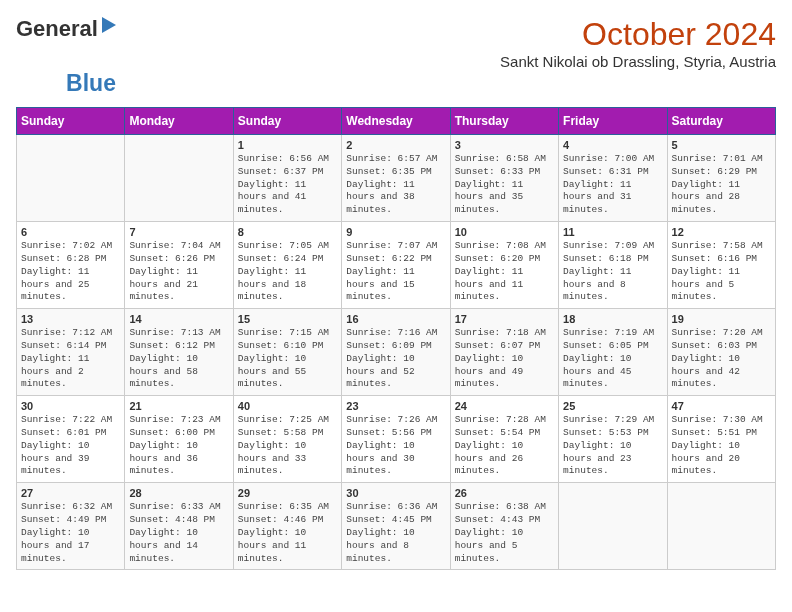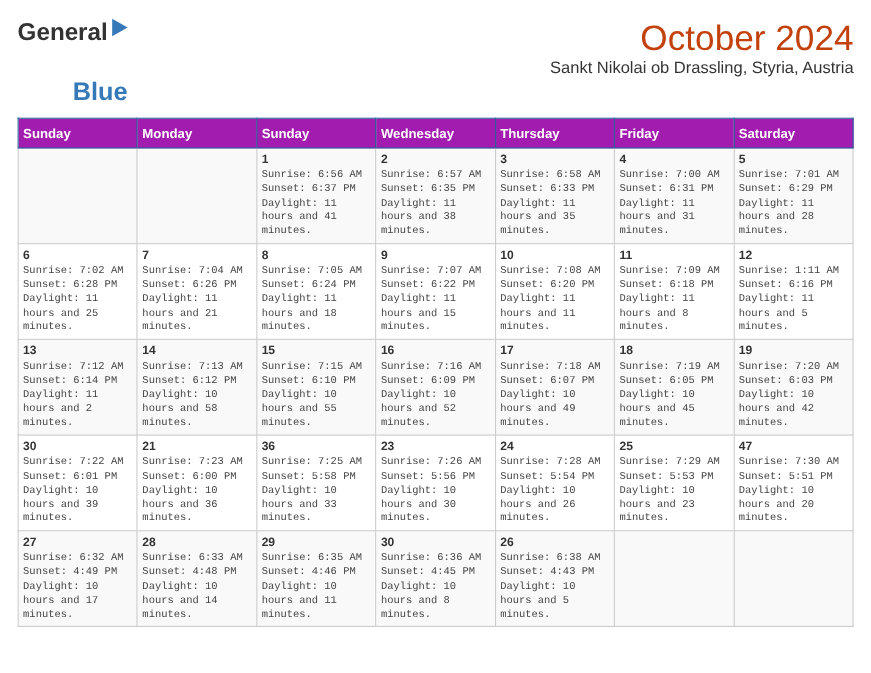--- a/index.html
+++ b/index.html
@@ -196,21 +196,21 @@
 Daylight: 11 hours and 11 minutes.</div>
         </td>
         <td>
           <span class="day-num">11</span>
           <div class="day-info">Sunrise: 7:09 AM
 Sunset: 6:18 PM
 Daylight: 11 hours and 8 minutes.</div>
         </td>
         <td>
           <span class="day-num">12</span>
-          <div class="day-info">Sunrise: 1:11 AM
+          <div class="day-info">Sunrise: 7:58 AM
 Sunset: 6:16 PM
 Daylight: 11 hours and 5 minutes.</div>
         </td>
       </tr>
       <tr>
         <td>
           <span class="day-num">13</span>
           <div class="day-info">Sunrise: 7:12 AM
 Sunset: 6:14 PM
 Daylight: 11 hours and 2 minutes.</div>
@@ -259,21 +259,21 @@
 Sunset: 6:01 PM
 Daylight: 10 hours and 39 minutes.</div>
         </td>
         <td>
           <span class="day-num">21</span>
           <div class="day-info">Sunrise: 7:23 AM
 Sunset: 6:00 PM
 Daylight: 10 hours and 36 minutes.</div>
         </td>
         <td>
-          <span class="day-num">36</span>
+          <span class="day-num">40</span>
           <div class="day-info">Sunrise: 7:25 AM
 Sunset: 5:58 PM
 Daylight: 10 hours and 33 minutes.</div>
         </td>
         <td>
           <span class="day-num">23</span>
           <div class="day-info">Sunrise: 7:26 AM
 Sunset: 5:56 PM
 Daylight: 10 hours and 30 minutes.</div>
         </td>

